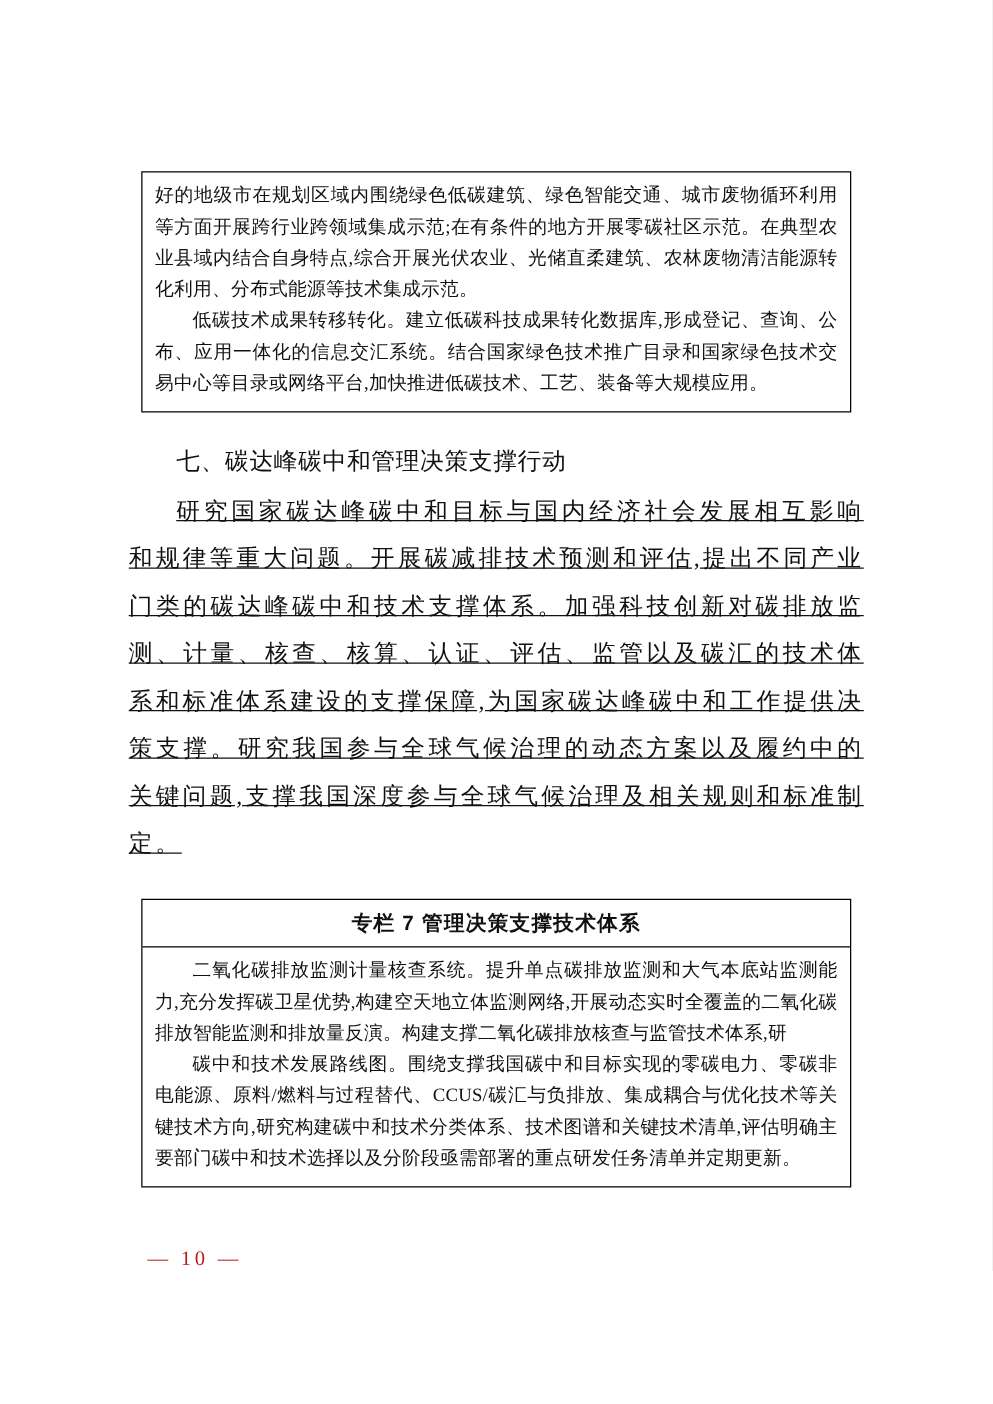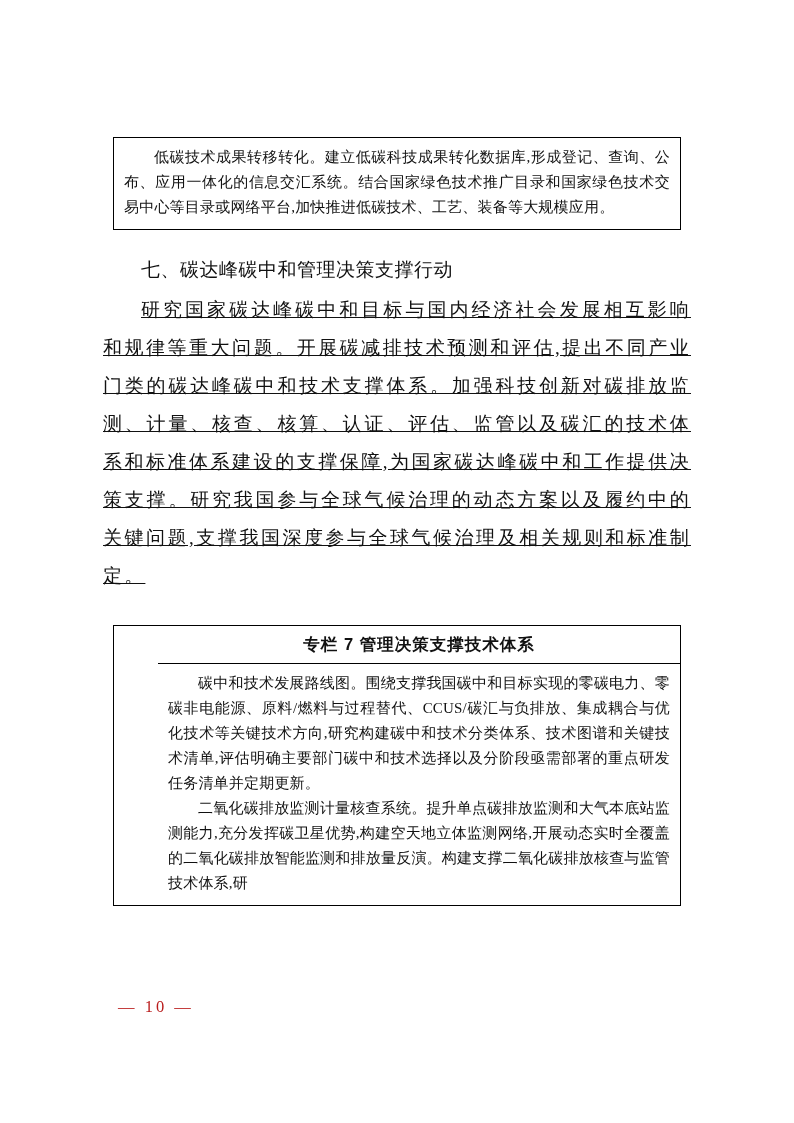--- a/index.html
+++ b/index.html
@@ -45,21 +45,21 @@
   .section-body{
     margin:9px 0 0 0;
     font-size:19px;
     line-height:38px;
     letter-spacing:2.2px;
     text-align:justify;
     text-justify:inter-character;
     text-indent:2em;
     text-decoration:underline;
   }
-  .box2{margin-top:30px;padding-left:44px;}
+  .box2{margin-top:24px;}
   .box2-title{
     font-family:"Liberation Sans","DejaVu Sans",sans-serif;
     font-weight:bold;
     font-size:16.5px;
     text-align:center;
     padding:8px 0 7px 0;
     border-bottom:1.5px solid #000;
     letter-spacing:1px;
   }
   .page-number{
@@ -71,32 +71,33 @@
   }
 </style>
 </head>
 <body>
 
 <div class="page">
   <div class="content">
 
     <div class="box box1">
       <div class="box-body">
+        <p class="no-indent">好的地级市在规划区域内围绕绿色低碳建筑、绿色智能交通、城市废物循环利用等方面开展跨行业跨领域集成示范;在有条件的地方开展零碳社区示范。在典型农业县域内结合自身特点,综合开展光伏农业、光储直柔建筑、农林废物清洁能源转化利用、分布式能源等技术集成示范。</p>
         <p>低碳技术成果转移转化。建立低碳科技成果转化数据库,形成登记、查询、公布、应用一体化的信息交汇系统。结合国家绿色技术推广目录和国家绿色技术交易中心等目录或网络平台,加快推进低碳技术、工艺、装备等大规模应用。</p>
       </div>
     </div>
 
     <h2 class="section-heading">七、碳达峰碳中和管理决策支撑行动</h2>
 
     <p class="section-body">研究国家碳达峰碳中和目标与国内经济社会发展相互影响和规律等重大问题。开展碳减排技术预测和评估,提出不同产业门类的碳达峰碳中和技术支撑体系。加强科技创新对碳排放监测、计量、核查、核算、认证、评估、监管以及碳汇的技术体系和标准体系建设的支撑保障,为国家碳达峰碳中和工作提供决策支撑。研究我国参与全球气候治理的动态方案以及履约中的关键问题,支撑我国深度参与全球气候治理及相关规则和标准制定。</p>
 
     <div class="box box2">
       <div class="box2-title">专栏 7 管理决策支撑技术体系</div>
       <div class="box-body">
+        <p>二氧化碳排放监测计量核查系统。提升单点碳排放监测和大气本底站监测能力,充分发挥碳卫星优势,构建空天地立体监测网络,开展动态实时全覆盖的二氧化碳排放智能监测和排放量反演。构建支撑二氧化碳排放核查与监管技术体系,研</p>
         <p>碳中和技术发展路线图。围绕支撑我国碳中和目标实现的零碳电力、零碳非电能源、原料/燃料与过程替代、CCUS/碳汇与负排放、集成耦合与优化技术等关键技术方向,研究构建碳中和技术分类体系、技术图谱和关键技术清单,评估明确主要部门碳中和技术选择以及分阶段亟需部署的重点研发任务清单并定期更新。</p>
-        <p>二氧化碳排放监测计量核查系统。提升单点碳排放监测和大气本底站监测能力,充分发挥碳卫星优势,构建空天地立体监测网络,开展动态实时全覆盖的二氧化碳排放智能监测和排放量反演。构建支撑二氧化碳排放核查与监管技术体系,研</p>
       </div>
     </div>
 
   </div>
 
   <div class="page-number">— 10 —</div>
 </div>
 
 </body></html>

